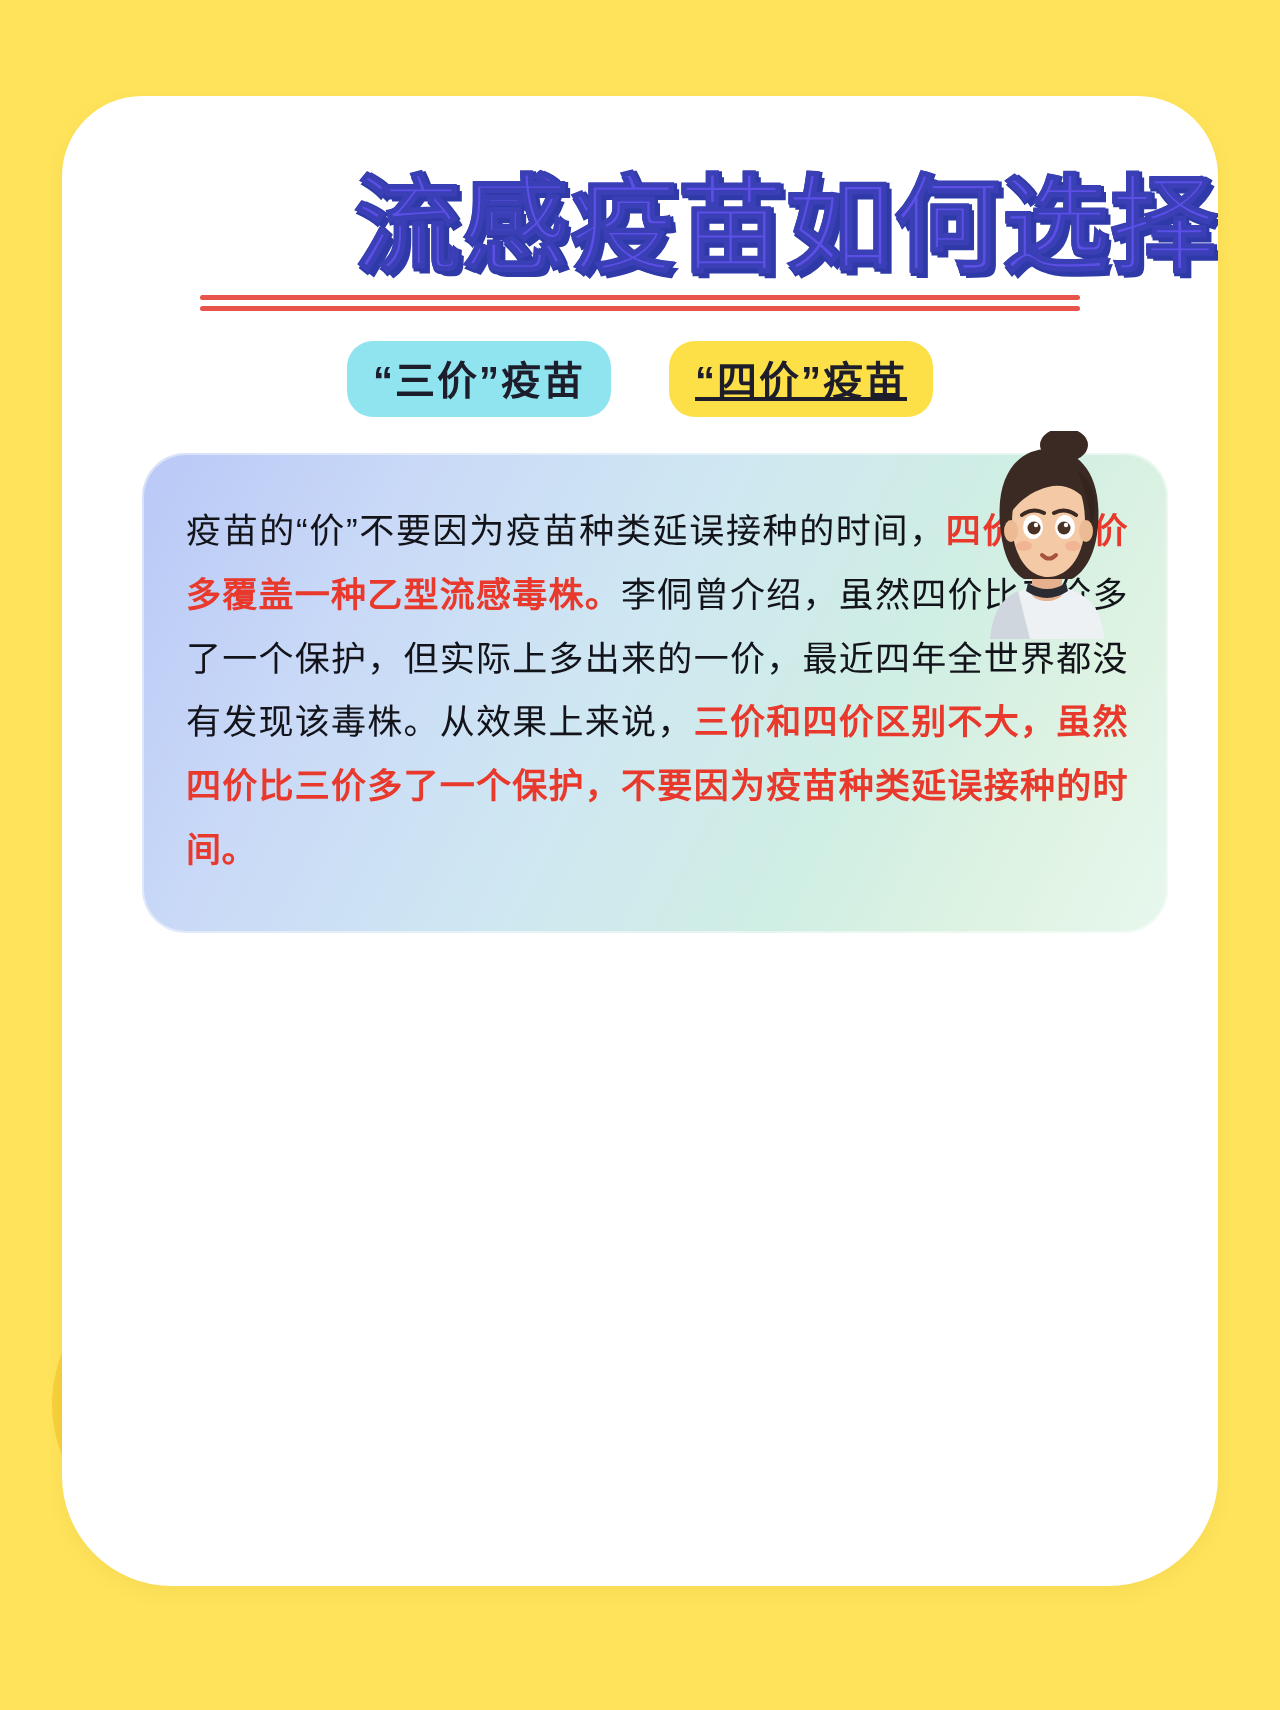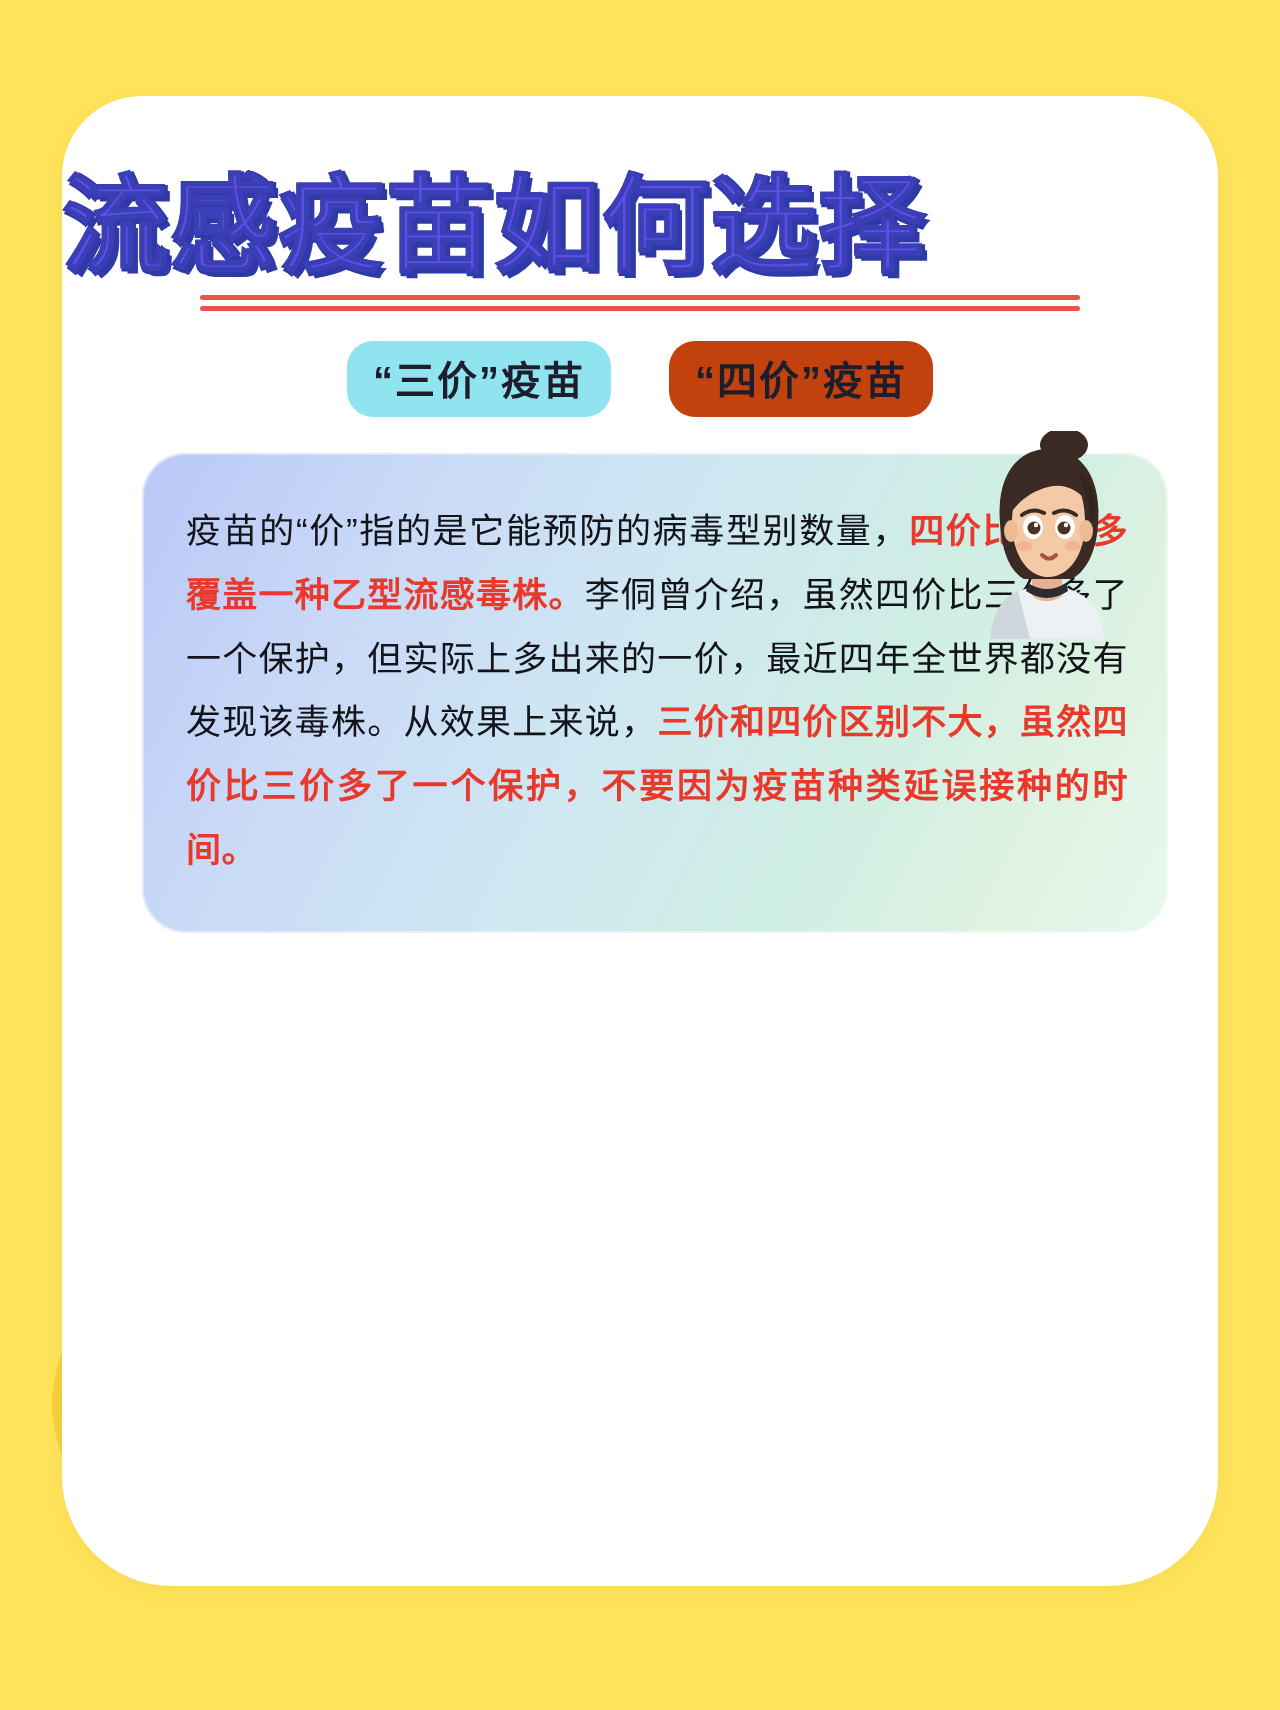--- a/index.html
+++ b/index.html
@@ -48,21 +48,21 @@
     height: 1490px;
     background: #ffffff;
     border-radius: 80px 80px 110px 110px;
     box-shadow: 0 6px 24px rgba(0,0,0,0.04);
     overflow: hidden;
   }
 
   
   .title-wrap {
     margin-top: 74px;
-    text-align: left;
+    text-align: right;
     position: relative;
   }
   .title {
     font-family: "DejaVu Sans", "Liberation Sans", sans-serif;
     font-weight: 900;
     font-size: 106px;
     line-height: 1.05;
     letter-spacing: 2px;
     color: #5b4fe6;
     text-shadow:
@@ -96,21 +96,21 @@
   }
   .tag {
     font-size: 40px;
     font-weight: 700;
     color: #1d1d2b;
     padding: 8px 26px 10px;
     border-radius: 26px;
     letter-spacing: 2px;
   }
   .tag-blue { background: #8fe4f0; }
-  .tag-green { background: #c2410c; }
+  .tag-green { background: #fde047; text-decoration: underline; }
 
   
   .intro {
     margin: 34px 56px 0 56px;
     font-size: 34px;
     line-height: 1.78;
     color: #17171c;
     text-align: justify;
     letter-spacing: 0.5px;
   }
@@ -201,17 +201,17 @@
       <circle cx="114" cy="94" r="2.2" fill="#ffffff"></circle>
       <path d="M70 84 q11 -8 22 -2" stroke="#3a2a23" stroke-width="4" fill="none" stroke-linecap="round"></path>
       <path d="M102 82 q11 -6 22 2" stroke="#3a2a23" stroke-width="4" fill="none" stroke-linecap="round"></path>
 
       <ellipse cx="72" cy="115" rx="8" ry="5" fill="#efa98c" opacity="0.65"></ellipse>
       <ellipse cx="121" cy="115" rx="8" ry="5" fill="#efa98c" opacity="0.65"></ellipse>
       <path d="M90 124 q7 7 14 0" stroke="#a9523f" stroke-width="4" fill="none" stroke-linecap="round"></path>
     </svg>
 
     <div class="note-text">
-      <span>疫苗的“价”指的是它能预防的病毒型别数量，</span><span class="red">四价比三价多覆盖一种乙型流感毒株。</span><span>李侗曾介绍，虽然四价比三价多了一个保护，但实际上多出来的一价，最近四年全世界都没有发现该毒株。从效果上来说，</span><span class="red">三价和四价区别不大，虽然四价比三价多了一个保护，不要因为疫苗种类延误接种的时间。</span>
+      <span>疫苗的“价”不要因为疫苗种类延误接种的时间，</span><span class="red">四价比三价多覆盖一种乙型流感毒株。</span><span>李侗曾介绍，虽然四价比三价多了一个保护，但实际上多出来的一价，最近四年全世界都没有发现该毒株。从效果上来说，</span><span class="red">三价和四价区别不大，虽然四价比三价多了一个保护，不要因为疫苗种类延误接种的时间。</span>
     </div>
   </div>
 
 </div>
 
 </body></html>

